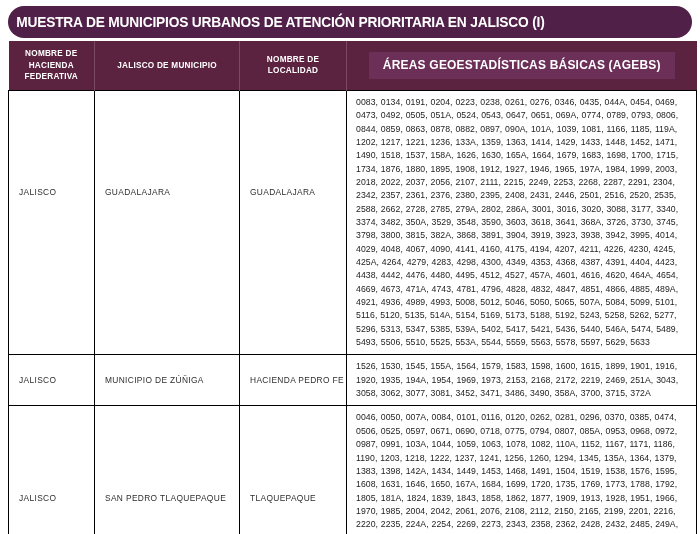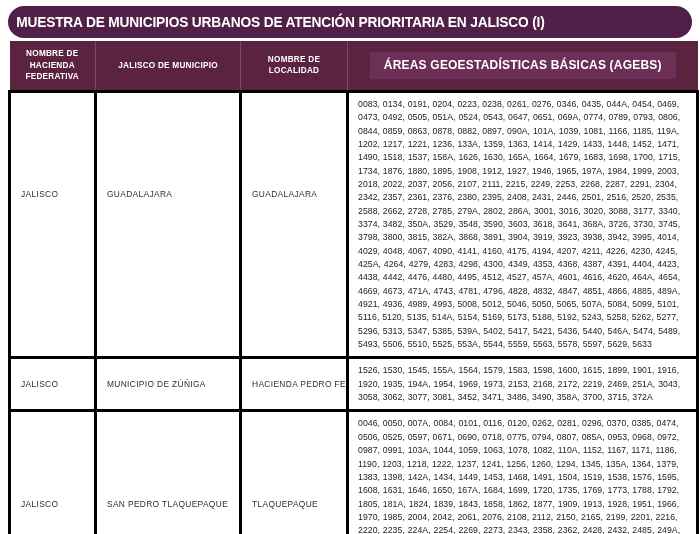--- a/index.html
+++ b/index.html
@@ -68,21 +68,21 @@
   }
   thead th:last-child { border-right: none; }
   thead th .hdr-chip {
     display: inline-block;
     background: #6c2f58;
     padding: 5px 14px;
     font-size: 12px;
     letter-spacing: 0.2px;
   }
   tbody td {
-    border: 3px solid #000000;
+    border: 1px solid #000000;
     vertical-align: top;
     background: #ffffff;
   }
   tbody td.lbl {
     font-size: 8.4px;
     color: #2e2e2e;
     letter-spacing: 0.35px;
     padding: 8px 0 8px 10px;
     vertical-align: middle;
   }

